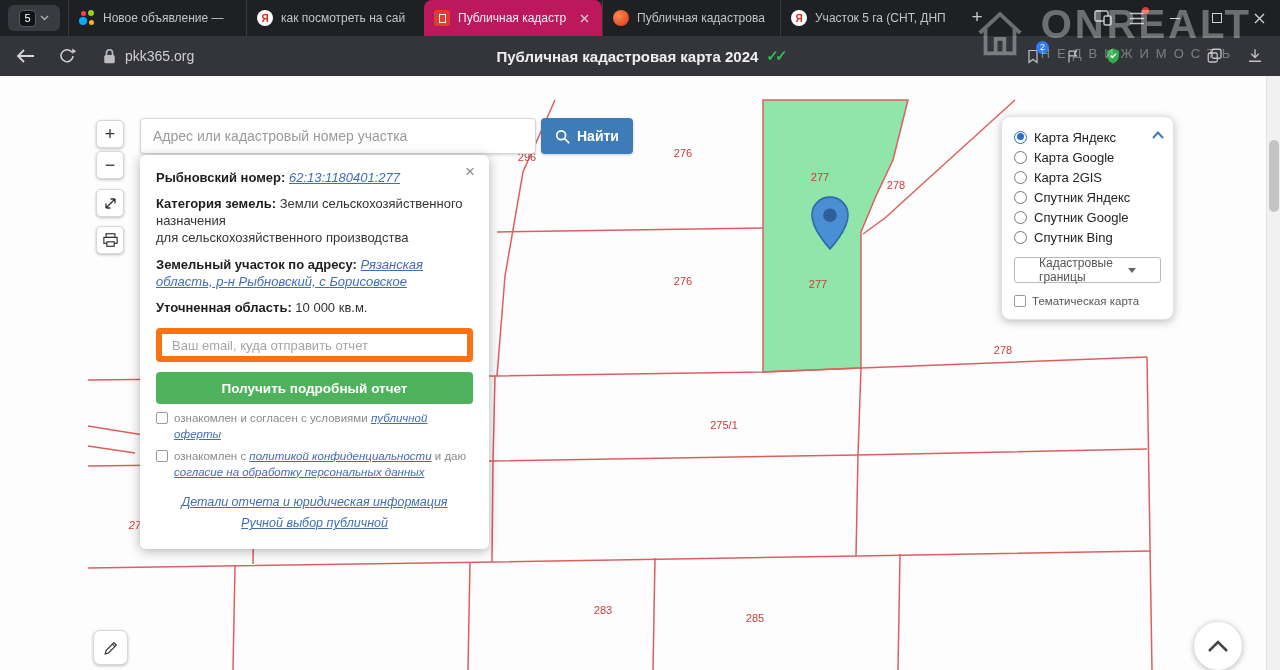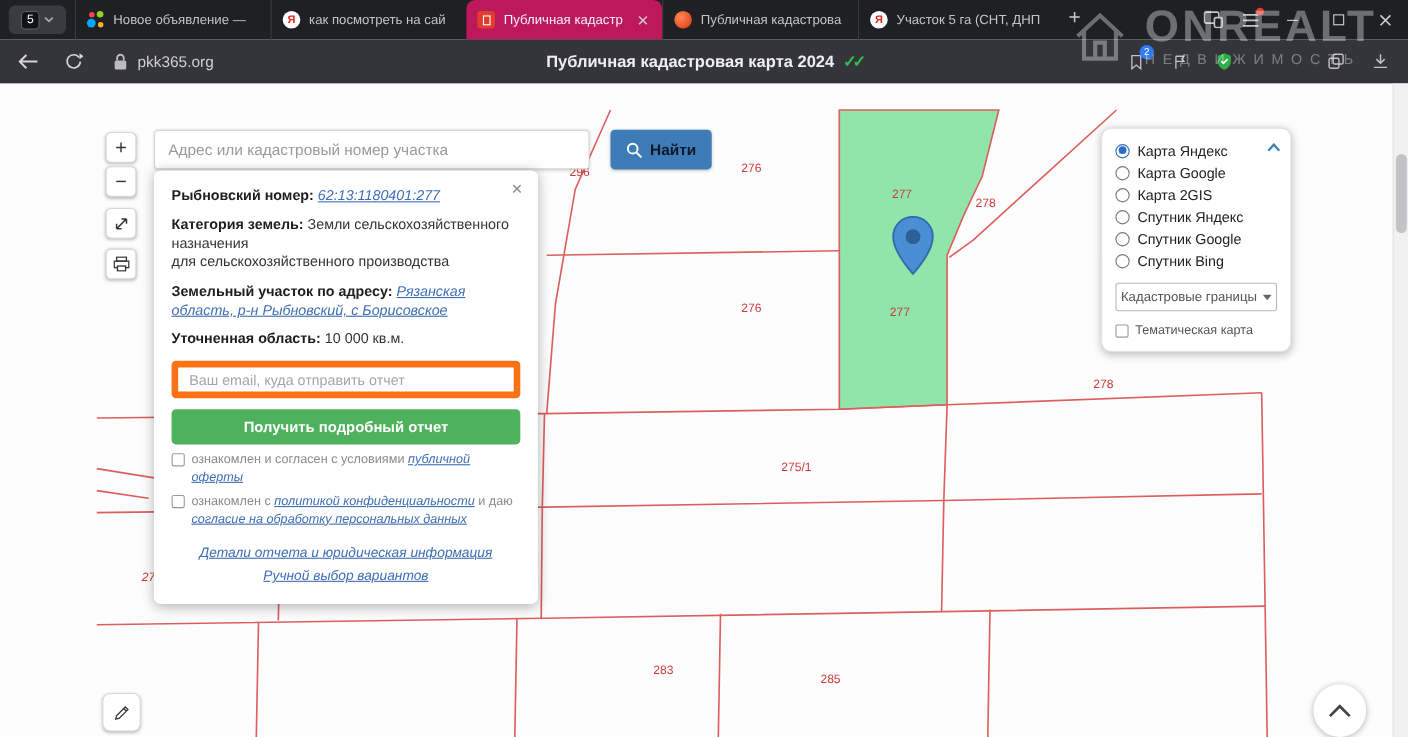--- a/index.html
+++ b/index.html
@@ -56,42 +56,42 @@
   .pin { position:absolute; left:810px; top:120px; z-index:5; }
 
   .mapbtn { position:absolute; left:96px; width:28px; height:28px; background:#fff; border:1px solid #d8d8d8; border-radius:5px; box-shadow:0 1px 3px rgba(0,0,0,.25); display:flex; align-items:center; justify-content:center; font-size:18px; color:#333; cursor:pointer; z-index:15; }
   .zoom-in { top:44px; } .zoom-out { top:75px; } .btn-expand { top:113px; } .btn-print { top:150px; }
   .btn-pencil { left:93px; top:554px; width:35px; height:35px; border-radius:7px; font-size:17px; }
   .btn-top { position:absolute; left:1194px; top:546px; width:48px; height:48px; border-radius:50%; background:#fff; box-shadow:0 1px 6px rgba(0,0,0,.3); display:flex; align-items:center; justify-content:center; cursor:pointer; z-index:15; }
 
   .searchbar { position:absolute; left:140px; top:42px; z-index:20; display:flex; gap:5px; }
   .search-input { width:396px; height:36px; background:#fff; border:1px solid #d5d5d5; border-radius:4px; box-shadow:0 1px 3px rgba(0,0,0,.15); padding:0 12px; font-size:14px; color:#333; font-family:"Liberation Sans",sans-serif; }
   .search-input::placeholder { color:#9a9a9a; }
-  .search-btn { height:36px; padding:0 14px; background:var(--accent-blue,#3e7cb8); color:#0f172a; border:none; border-radius:4px; font-size:14px; font-weight:600; display:flex; align-items:center; gap:7px; cursor:pointer; box-shadow:0 1px 3px rgba(0,0,0,.2); font-family:"Liberation Sans",sans-serif;margin-left:14px; }
+  .search-btn { height:36px; padding:0 14px; background:var(--accent-blue,#3e7cb8); color:#ffffff; border:none; border-radius:4px; font-size:14px; font-weight:600; display:flex; align-items:center; gap:7px; cursor:pointer; box-shadow:0 1px 3px rgba(0,0,0,.2); font-family:"Liberation Sans",sans-serif; }
 
   .popup { position:absolute; left:140px; top:79px; width:349px; z-index:25; background:#fff; border-radius:6px; box-shadow:0 2px 12px rgba(0,0,0,.3); padding:14px 16px 14px; font-size:13px; color:#333; line-height:1.32; }
   .popup-close { position:absolute; right:10px; top:8px; width:18px; height:18px; color:#8a8a8a; font-size:17px; line-height:17px; text-align:center; cursor:pointer; }
   .p-row { margin-bottom:9px; }
   .p-row b { color:#1d1d1d; }
   .popup a { color:var(--link-blue,#3f6eb5); text-decoration:underline; cursor:pointer;font-style:italic; }
   .email-input { width:317px; height:34px; border:6px solid #f97316; border-radius:4px; padding:4px 10px; font-size:13px; color:#333; margin:3px 0 10px; font-family:"Liberation Sans",sans-serif; }
   .email-input::placeholder { color:#a5a5a5; }
   .report-btn { width:317px; height:32px; background:var(--button-green,#4eb15b); border:none; border-radius:4px; color:#fff; font-size:13.5px; font-weight:600; cursor:pointer; font-family:"Liberation Sans",sans-serif; }
   .agree { display:flex; gap:6px; align-items:flex-start; margin-top:7px; font-size:11.5px; color:#8a8a8a; line-height:1.35; }
   .agree a { font-size:11.5px; }
   .cbx { width:12px; height:12px; flex:none; margin-top:1px; border:1px solid #9a9a9a; border-radius:2px; background:#fff; cursor:pointer; }
   .p-links { margin-top:12px; text-align:center; font-size:12.5px; line-height:1.7; }
 
   .layers { position:absolute; left:1001px; top:40px; width:173px; z-index:25; background:#fff; border:1px solid #e2e2e2; border-radius:9px; box-shadow:0 2px 8px rgba(0,0,0,.25); padding:10px 12px 12px; }
   .layer-row { display:flex; align-items:center; gap:7px; height:20px; font-size:13px; color:#222; cursor:pointer; }
   .radio { width:13px; height:13px; border:1.5px solid #777; border-radius:50%; flex:none; }
   .layer-row.sel .radio { border-color:#2b6cc4; }
   .layer-row.sel .radio::after { content:''; display:block; width:7px; height:7px; margin:1.5px; border-radius:50%; background:#2b6cc4; }
   .layers-collapse { position:absolute; right:9px; top:8px; cursor:pointer; }
-  .bound-select { margin-top:10px; height:26px; border:1px solid #b9b9b9; border-radius:3px; display:flex; align-items:center; justify-content:space-between; padding:0 4px; font-size:12px; color:#555; cursor:pointer; background:#fff; }
+  .bound-select { margin-top:10px; height:26px; border:1px solid #b9b9b9; border-radius:3px; display:flex; align-items:center; justify-content:space-between; padding:0 24px; font-size:12px; color:#555; cursor:pointer; background:#fff; }
   .sel-arrow { width:0; height:0; border-left:4px solid transparent; border-right:4px solid transparent; border-top:5px solid #666; }
   .thematic { display:flex; align-items:center; gap:6px; margin-top:11px; font-size:11.5px; color:#555; }
 
   .scrollbar { position:absolute; right:0; top:76px; width:14px; height:594px; background:#f1f1f2; border-left:1px solid #e3e3e3; z-index:40; }
   .scroll-thumb { position:absolute; left:2px; top:64px; width:10px; height:72px; background:#c4c4c7; border-radius:6px; cursor:pointer; }
 </style>
 </head>
 <body>
 
 <div id="app">
@@ -325,21 +325,21 @@
       <div class="agree">
         <span class="cbx"></span>
         <span><span>ознакомлен и согласен с условиями </span><a>публичной оферты</a></span>
       </div>
       <div class="agree">
         <span class="cbx"></span>
         <span><span>ознакомлен с </span><a>политикой конфиденциальности</a><span> и даю </span><a>согласие на обработку персональных данных</a></span>
       </div>
       <div class="p-links">
         <a>Детали отчета и юридическая информация</a><br>
-        <a>Ручной выбор вариантов</a>
+        <a>Ручной выбор публичной</a>
       </div>
     </div>
 
     <div class="layers">
       <div class="layers-collapse">
         <svg width="12" height="8" viewBox="0 0 12 8">
             <polyline points="1,7 6,1.5 11,7" fill="none" stroke="#3e7cb8" stroke-width="2"></polyline>
           </svg>
       </div>
       <div class="layer-row sel">

